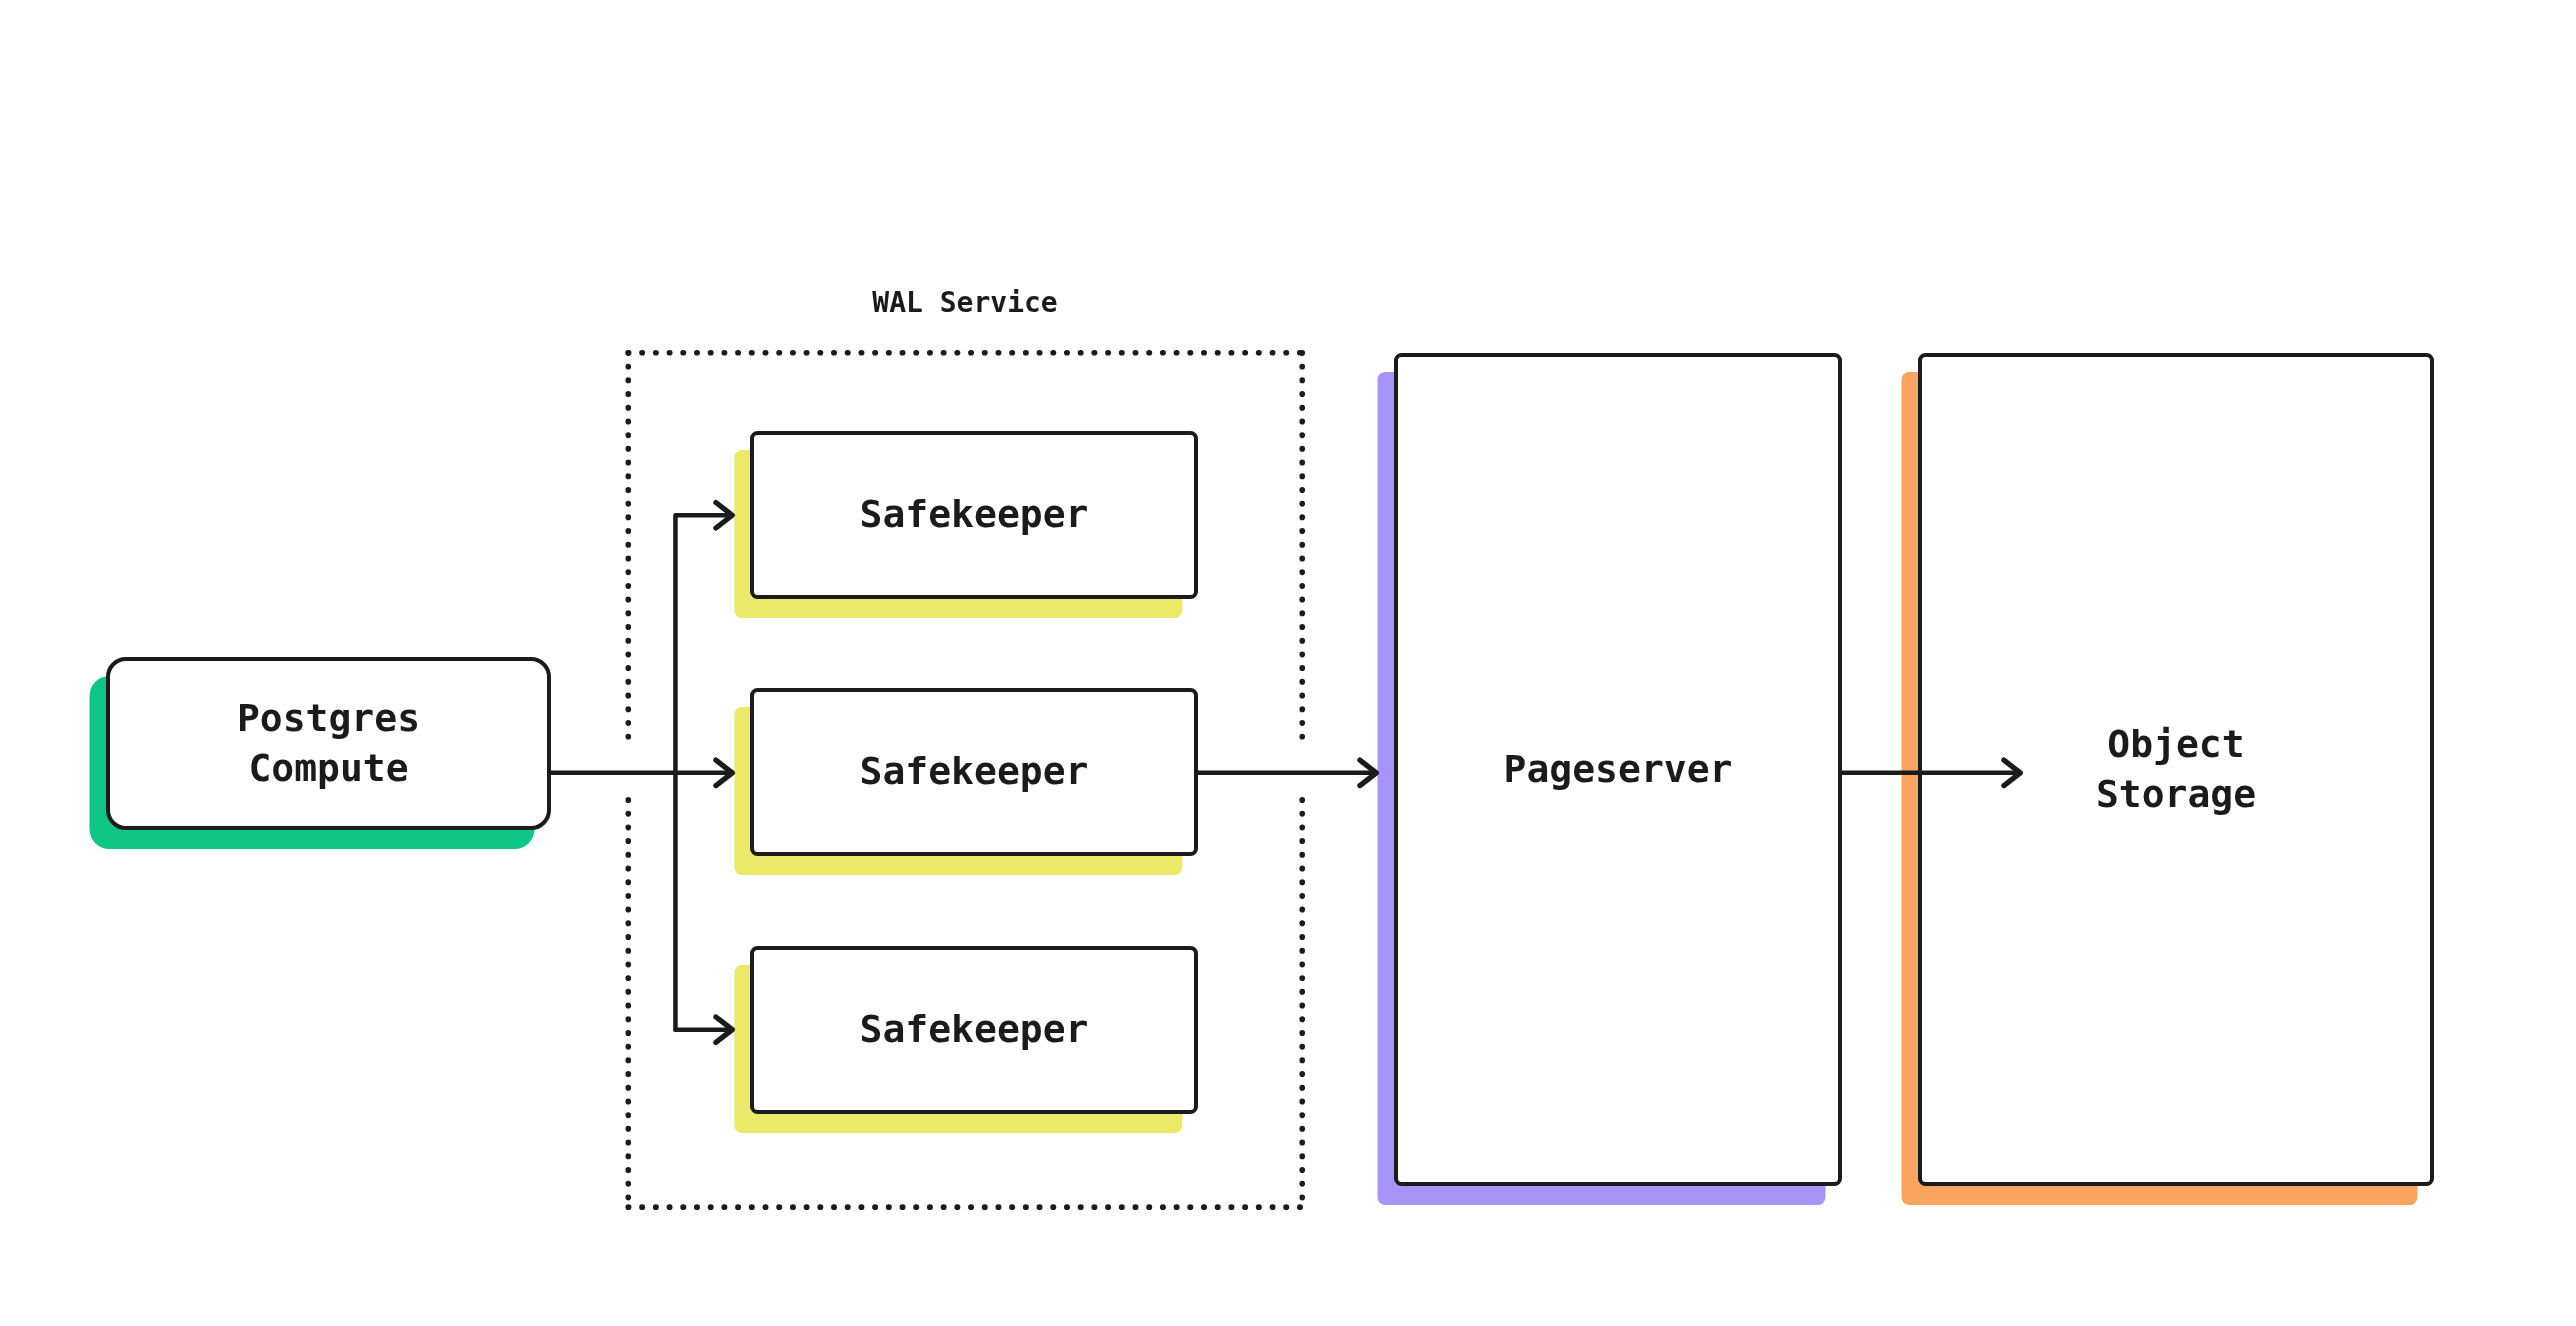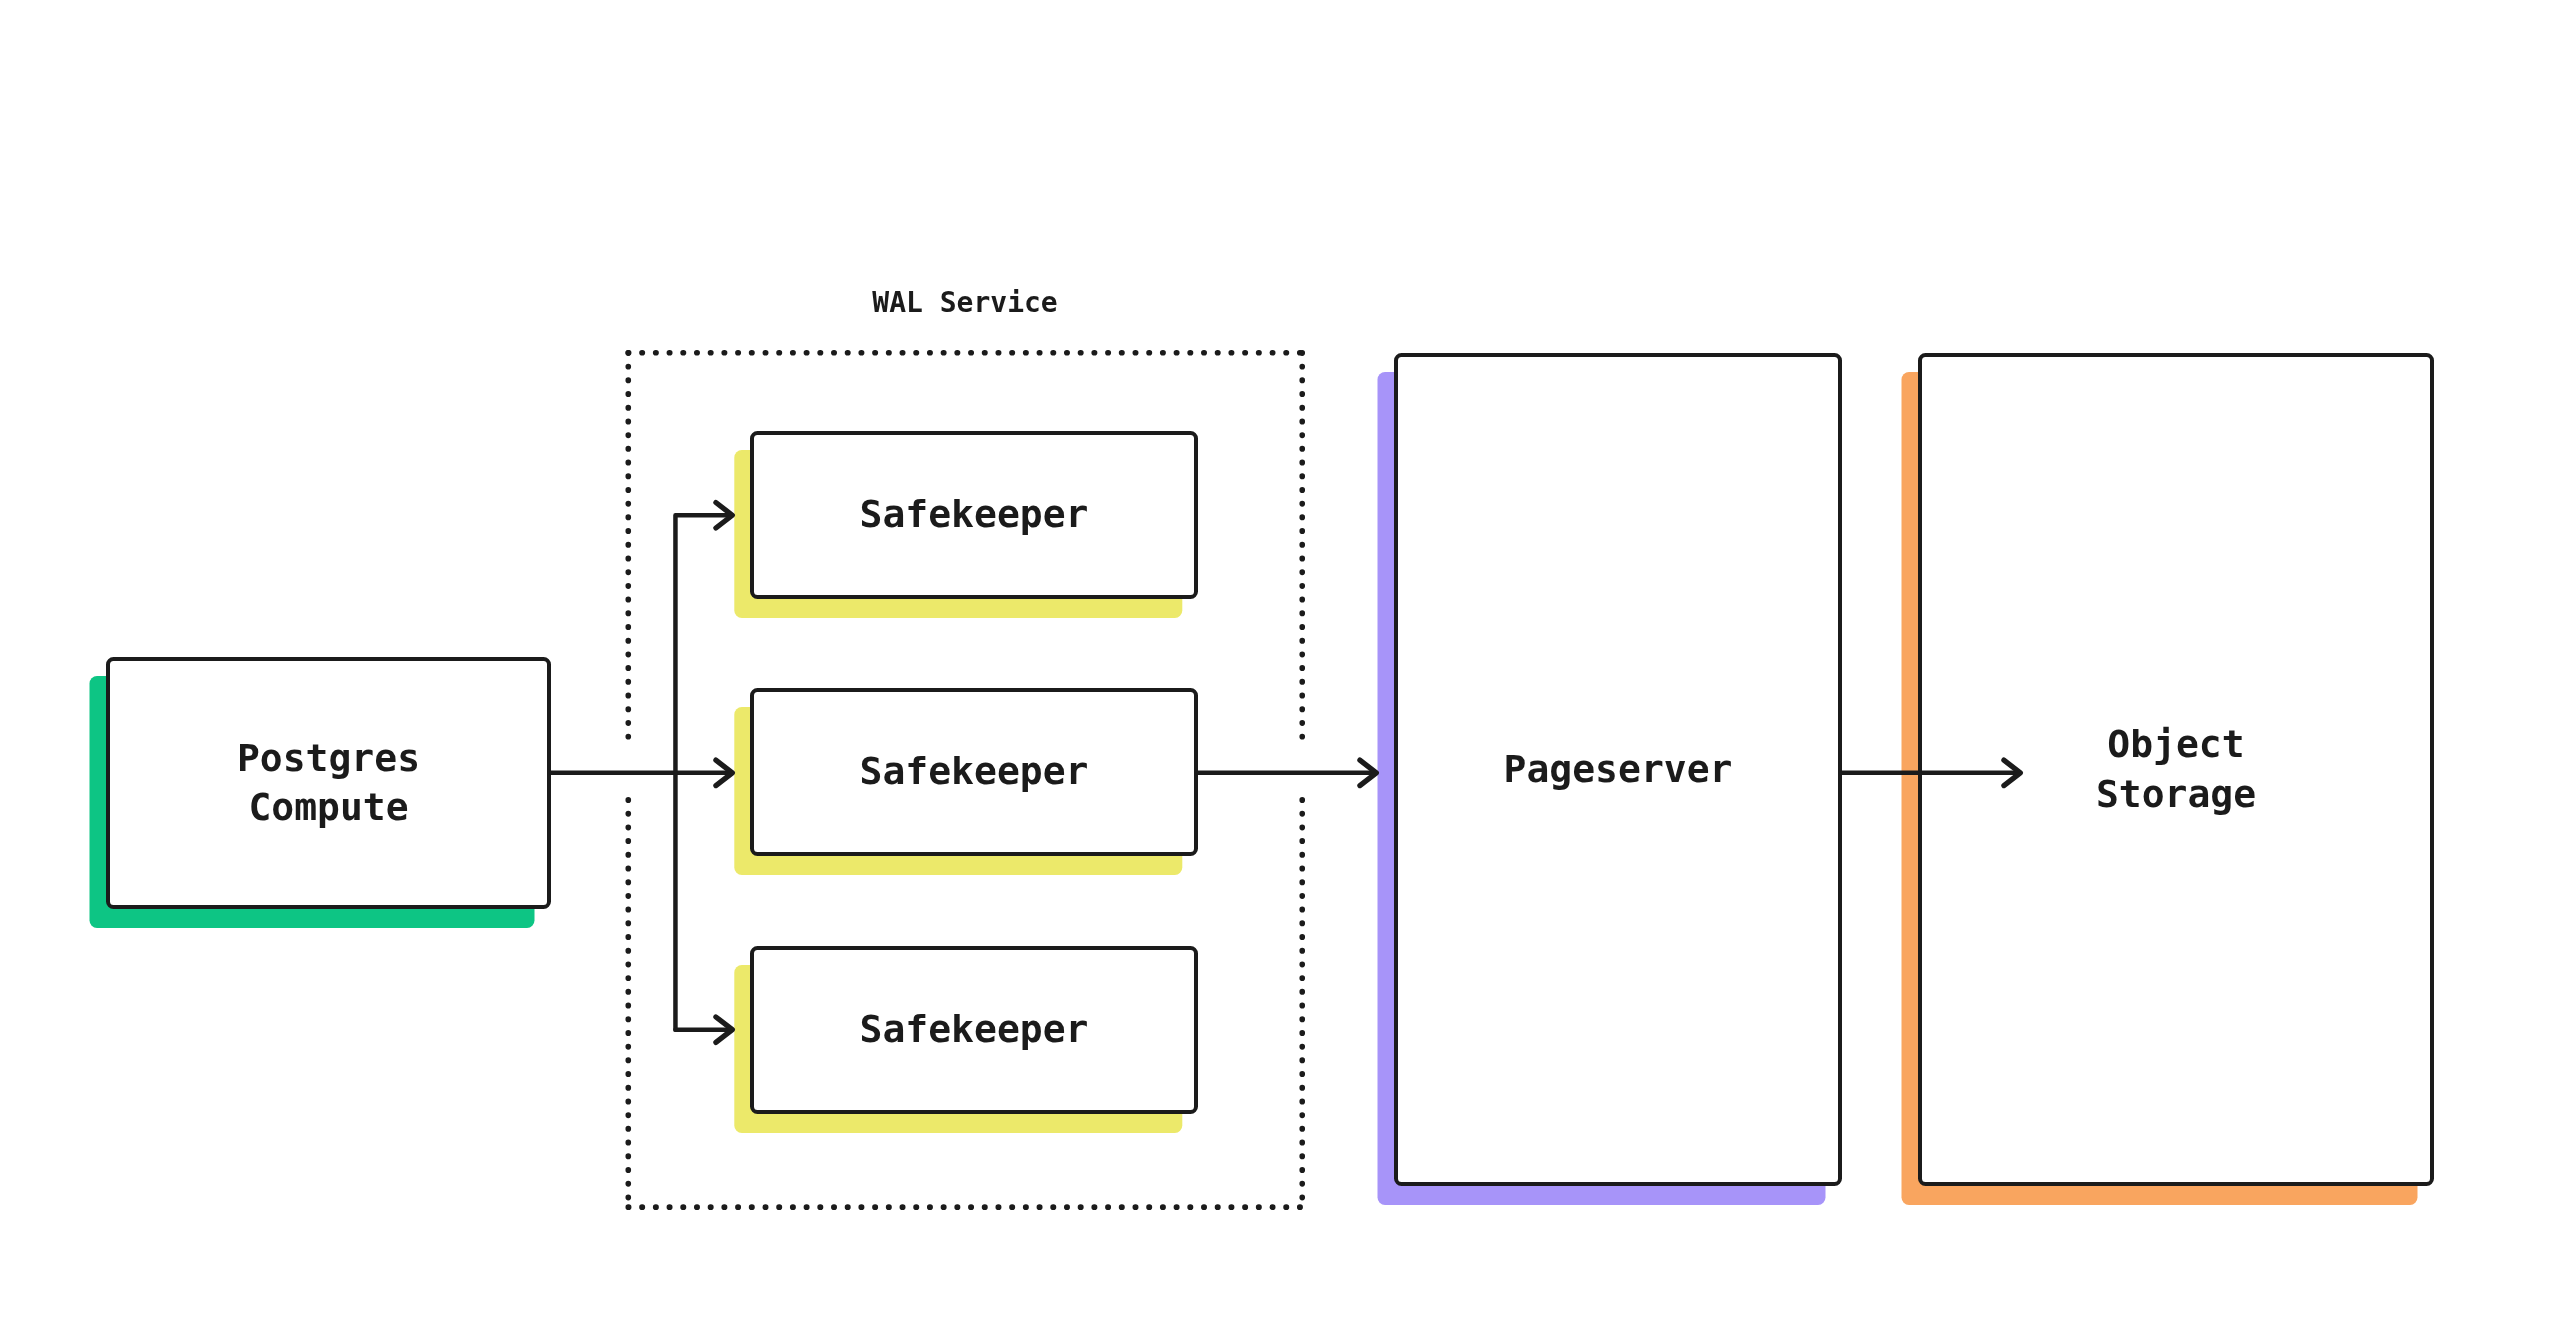--- a/index.html
+++ b/index.html
@@ -49,22 +49,23 @@
     align-items:center;
     justify-content:center;
     text-align:center;
     font-size:38px;
     font-weight:700;
     line-height:1.3;
     white-space:pre-line;
     color:var(--ink);
   }
   .node-postgres{
-    left:106px; top:657px; width:445px; height:252px;
+    left:106px; top:657px; width:445px; height:173px;
     box-shadow:-16.5px 19px 0 0 var(--postgres-shadow);
+    border-radius:20px;
   }
   .node-safekeeper{
     left:750px; width:448px; height:168px;
     box-shadow:-15.7px 19px 0 0 var(--safekeeper-shadow);
   }
   .node-safekeeper.sk1{top:431px;}
   .node-safekeeper.sk2{top:688px;}
   .node-safekeeper.sk3{top:946px;}
   .node-pageserver{
     left:1394px; top:353px; width:448px; height:833px;

